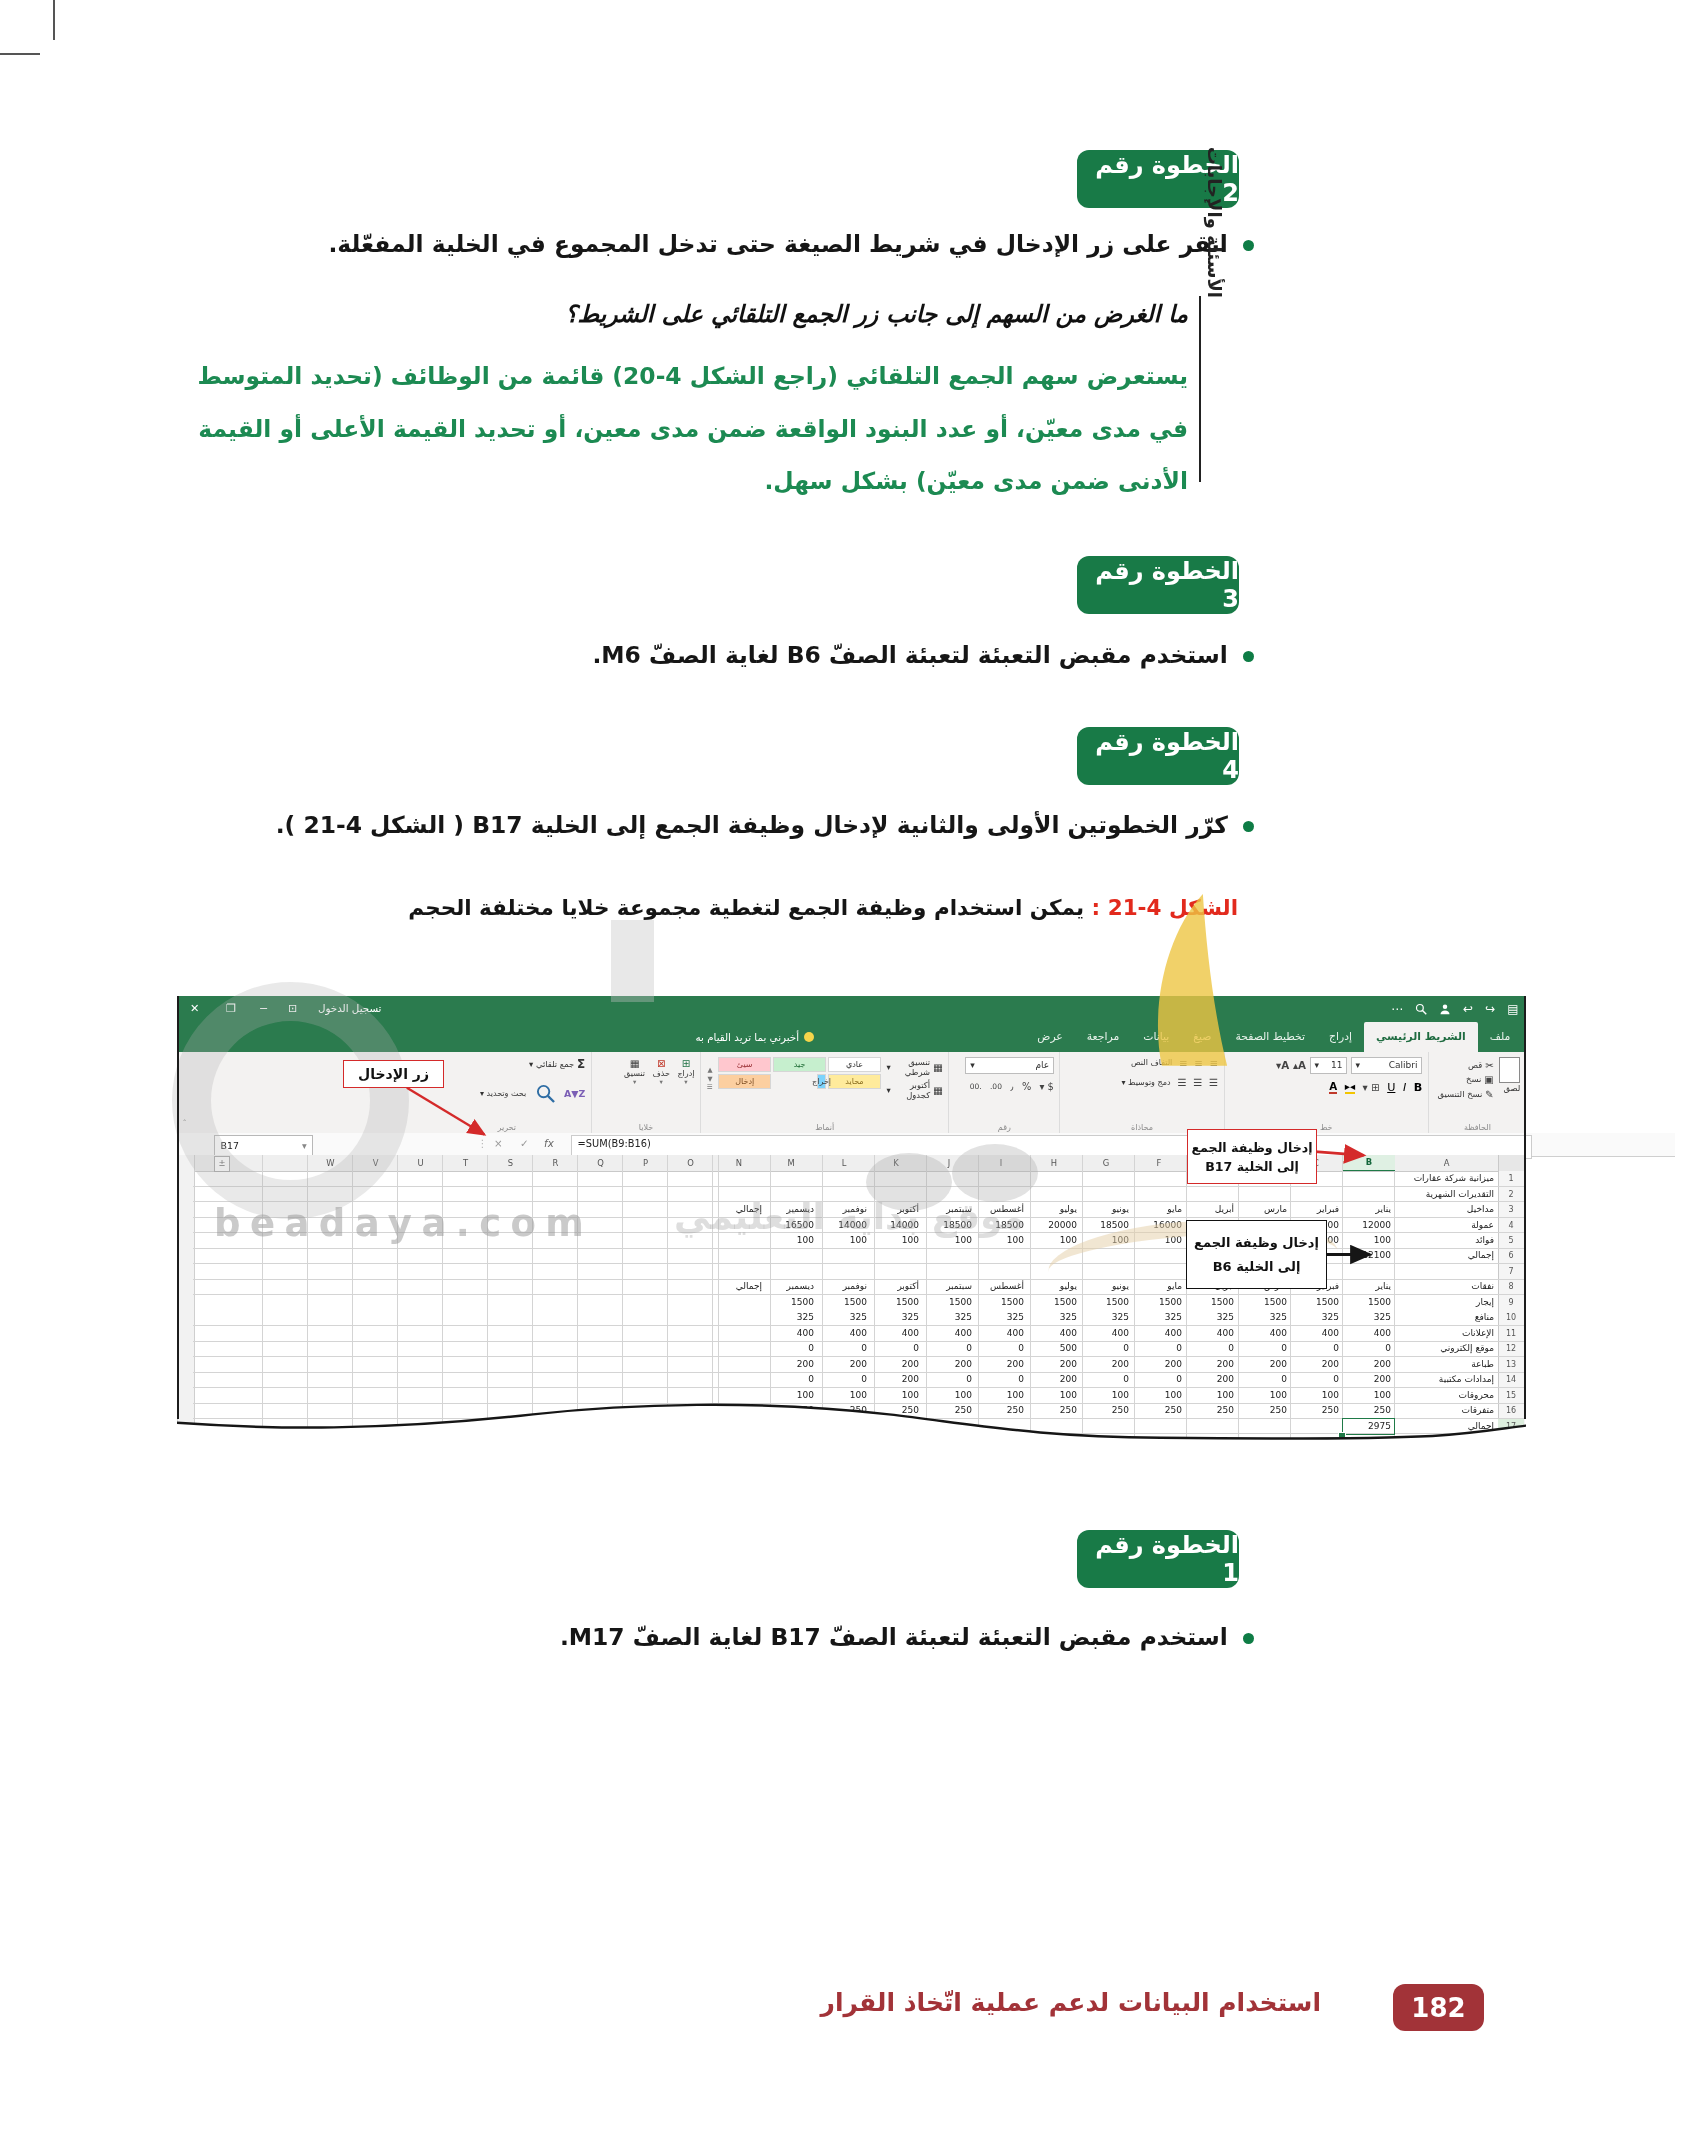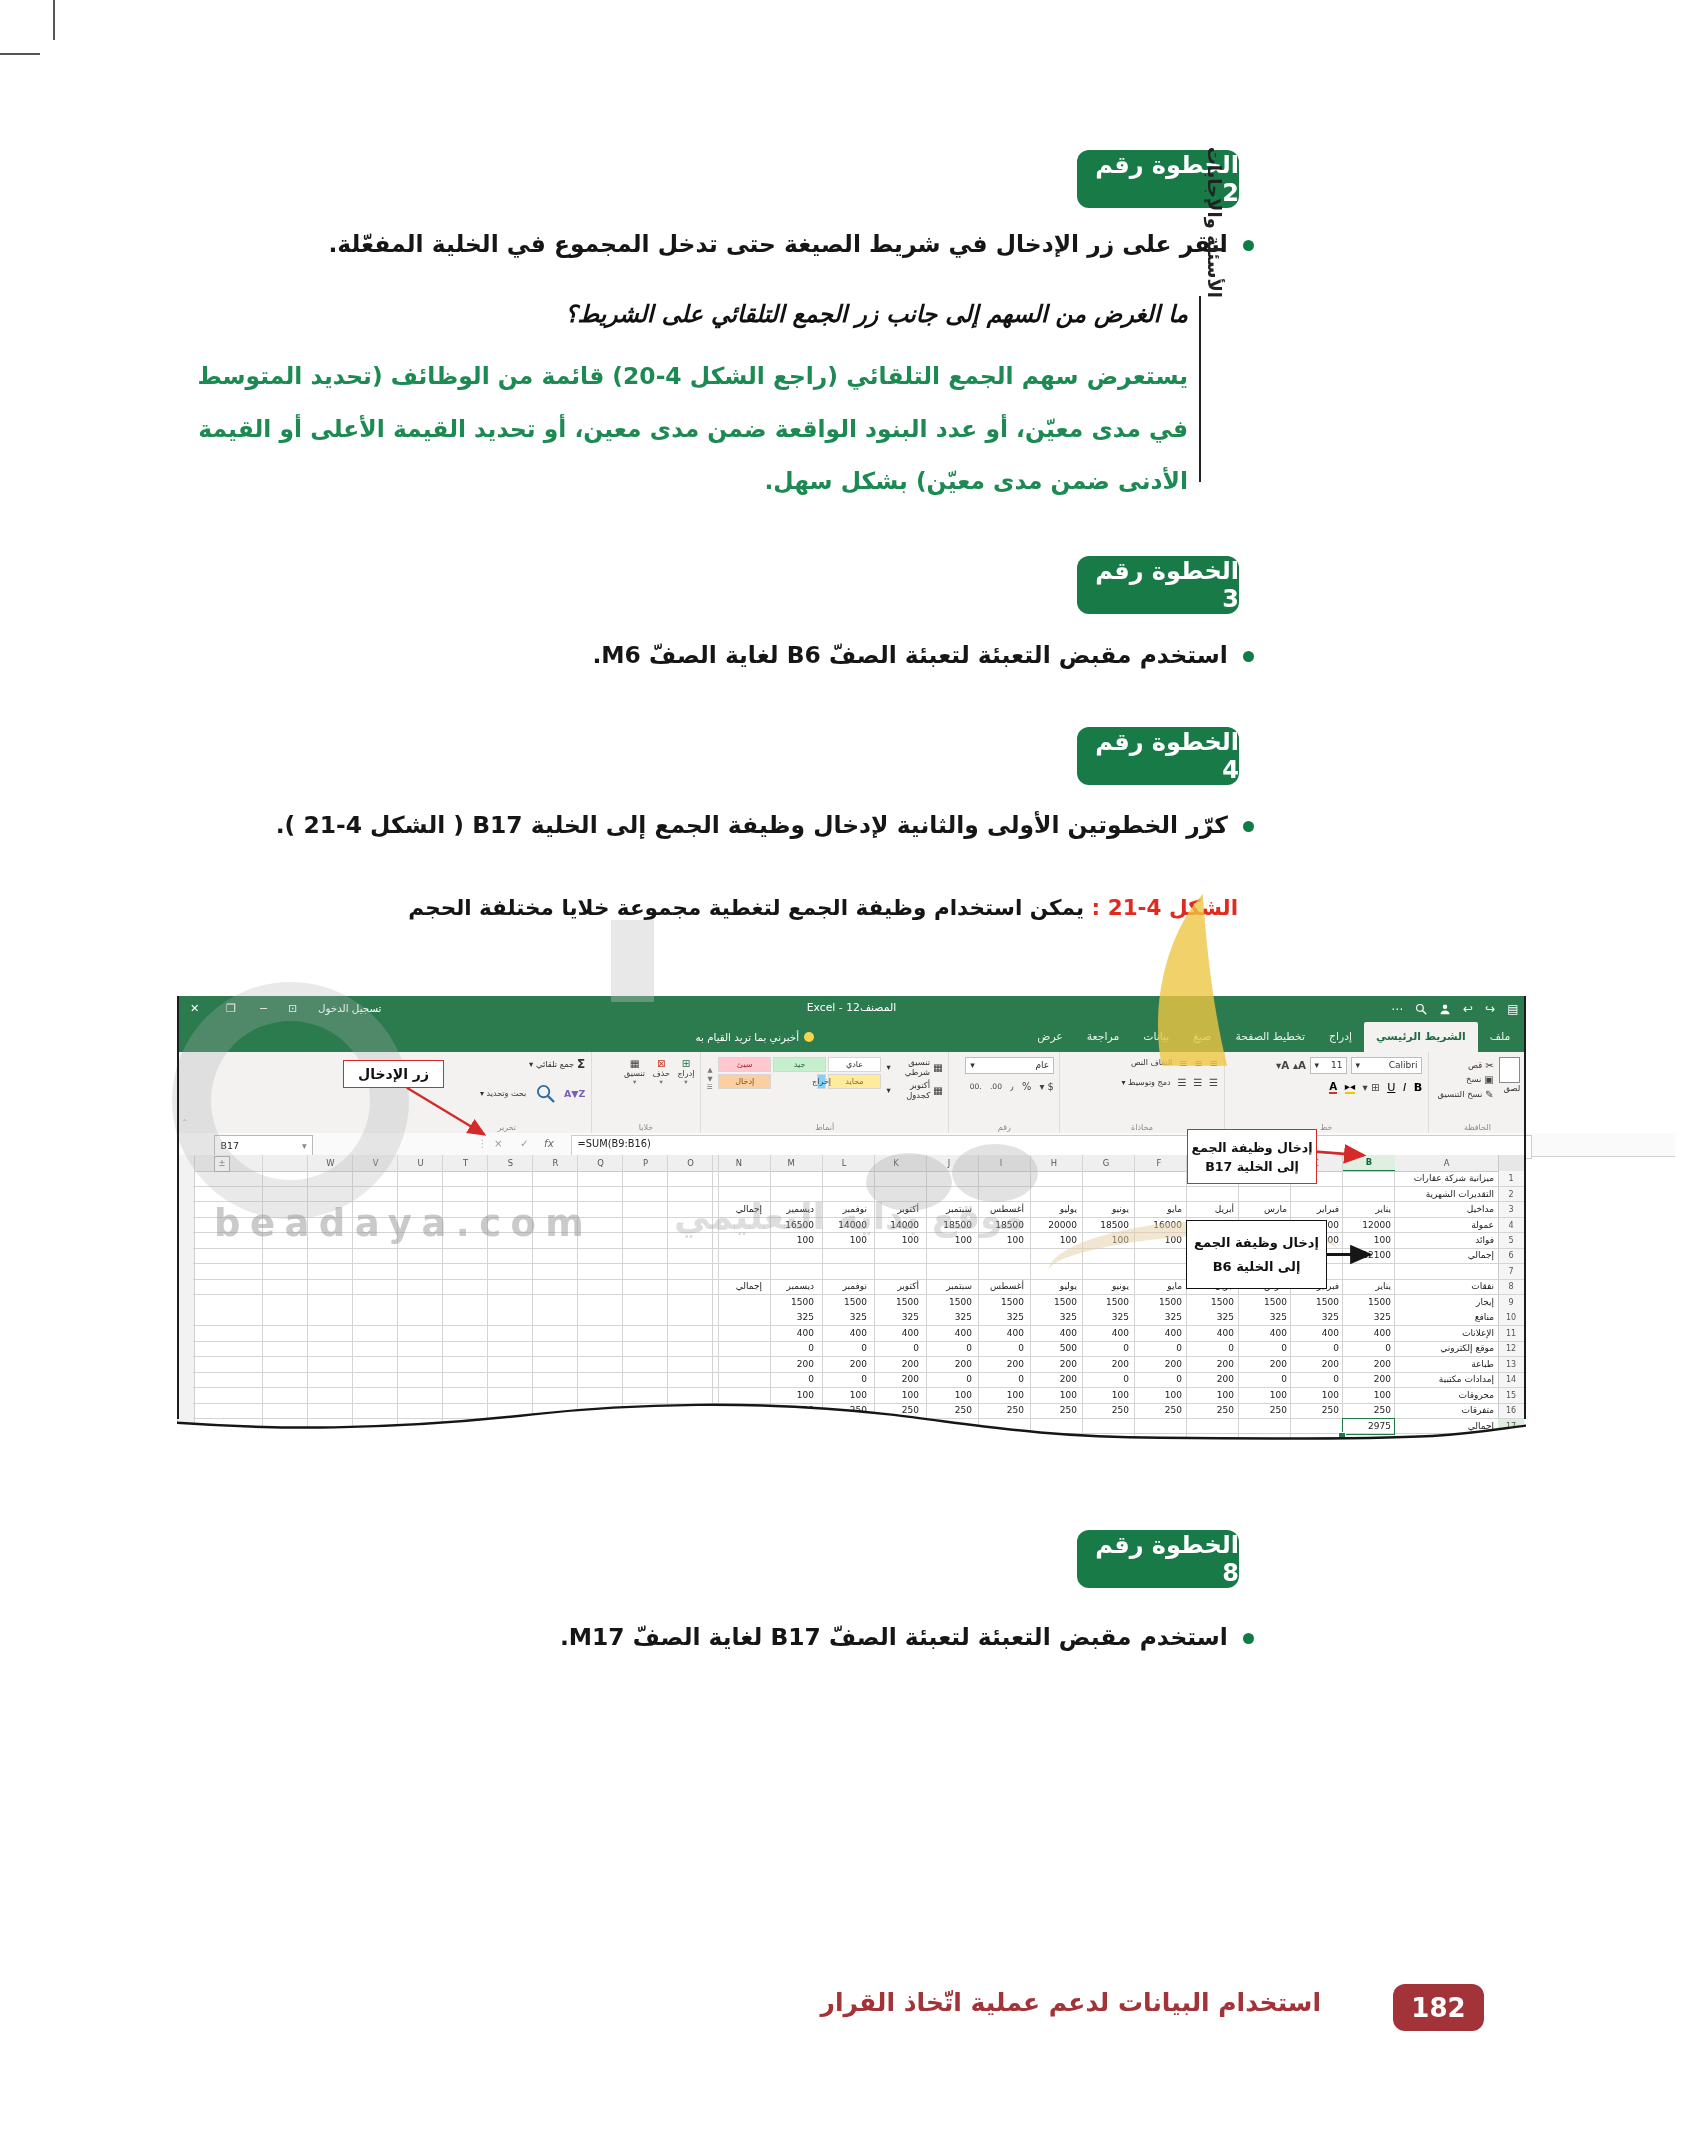--- a/index.html
+++ b/index.html
@@ -164,21 +164,20 @@
   <div class="abs wm-bar wm"></div>
 
   <div class="abs fig">
 
     <div class="abs titlebar">
       <span class="abs winbtn" style="left:13px;">✕</span>
       <span class="abs winbtn" style="left:49px;">❐</span>
       <span class="abs winbtn" style="left:82px;">−</span>
       <span class="abs winbtn" style="left:111px;">⊡</span>
       <span class="abs signin">تسجيل الدخول</span>
-      <div class="abs title-c">المصنف12 - Excel</div>
       <div class="qat abs">
         <span>⋯</span>
         <svg width="12" height="12" viewBox="0 0 16 16">
             <circle cx="6.5" cy="6.5" r="4.5" fill="none" stroke="#fff" stroke-width="1.6"></circle>
             <line x1="10" y1="10" x2="15" y2="15" stroke="#fff" stroke-width="1.8"></line>
           </svg>
         <svg width="12" height="12" viewBox="0 0 16 16">
             <circle cx="8" cy="5" r="3" fill="#fff"></circle>
             <path d="M2,15 a6,5 0 0 1 12,0" fill="#fff"></path>
           </svg>
@@ -647,21 +646,21 @@
           </marker>
         </defs>
       <line x1="0" y1="10" x2="48" y2="10" stroke="#161616" stroke-width="3" marker-end="url(#ar3)"></line>
     </svg>
 
     <div class="sideb abs" style="left:0;"></div>
     <div class="sideb abs" style="left:1347px;"></div>
   </div>
 
   <div class="abs badge" style="top:1530px;">
-    <span>الخطوة رقم 8</span>
+    <span>الخطوة رقم 1</span>
   </div>
   <div class="abs bullet" style="top:1623px;">
     <span class="dot"></span>
     <span>استخدم مقبض التعبئة لتعبئة الصفّ B17 لغاية الصفّ M17.</span>
   </div>
 
   <div class="abs f-title">استخدام البيانات لدعم عملية اتّخاذ القرار</div>
   <div class="abs f-badge">
     <span>182</span>
   </div>

